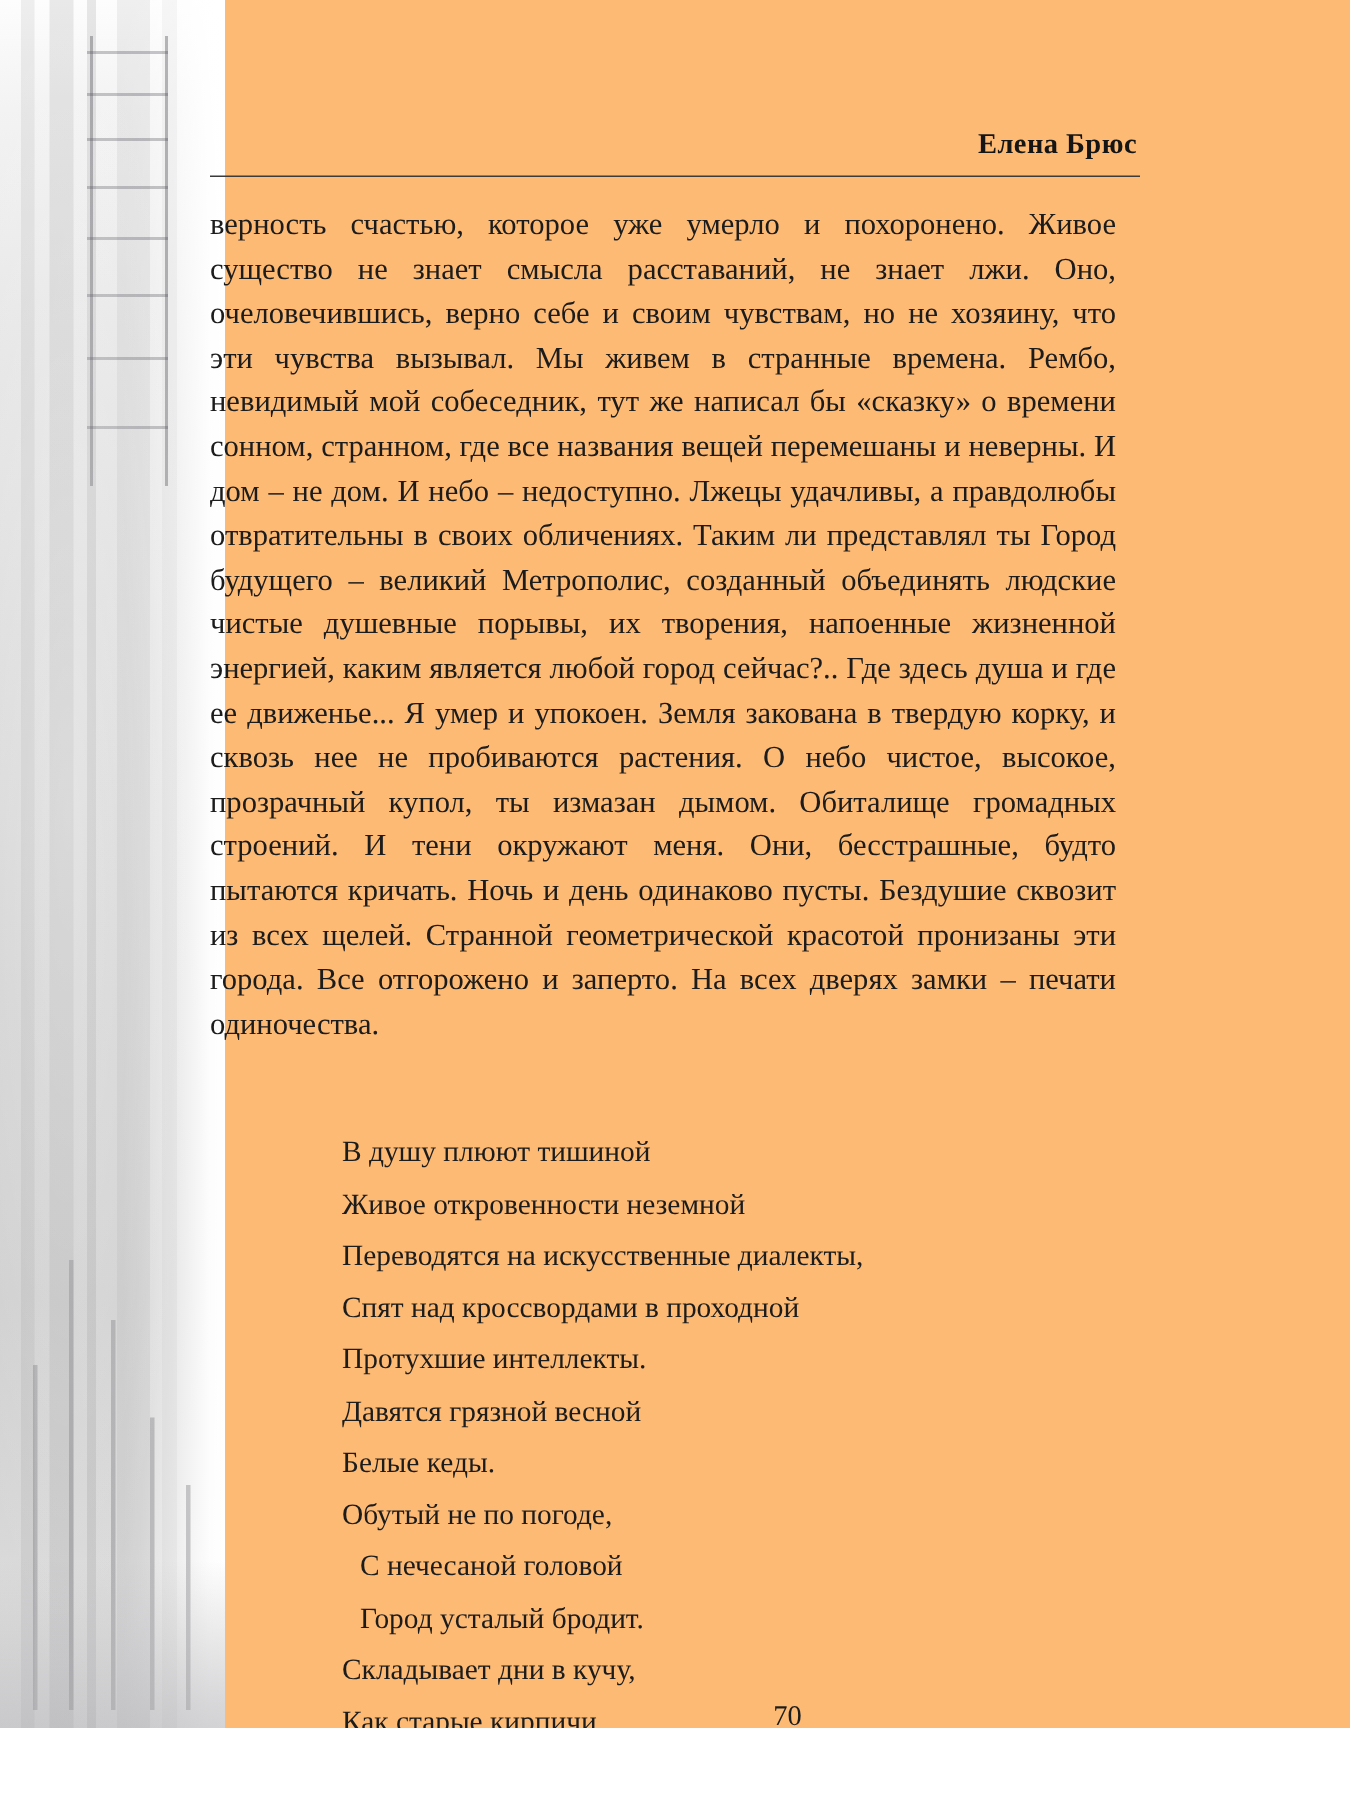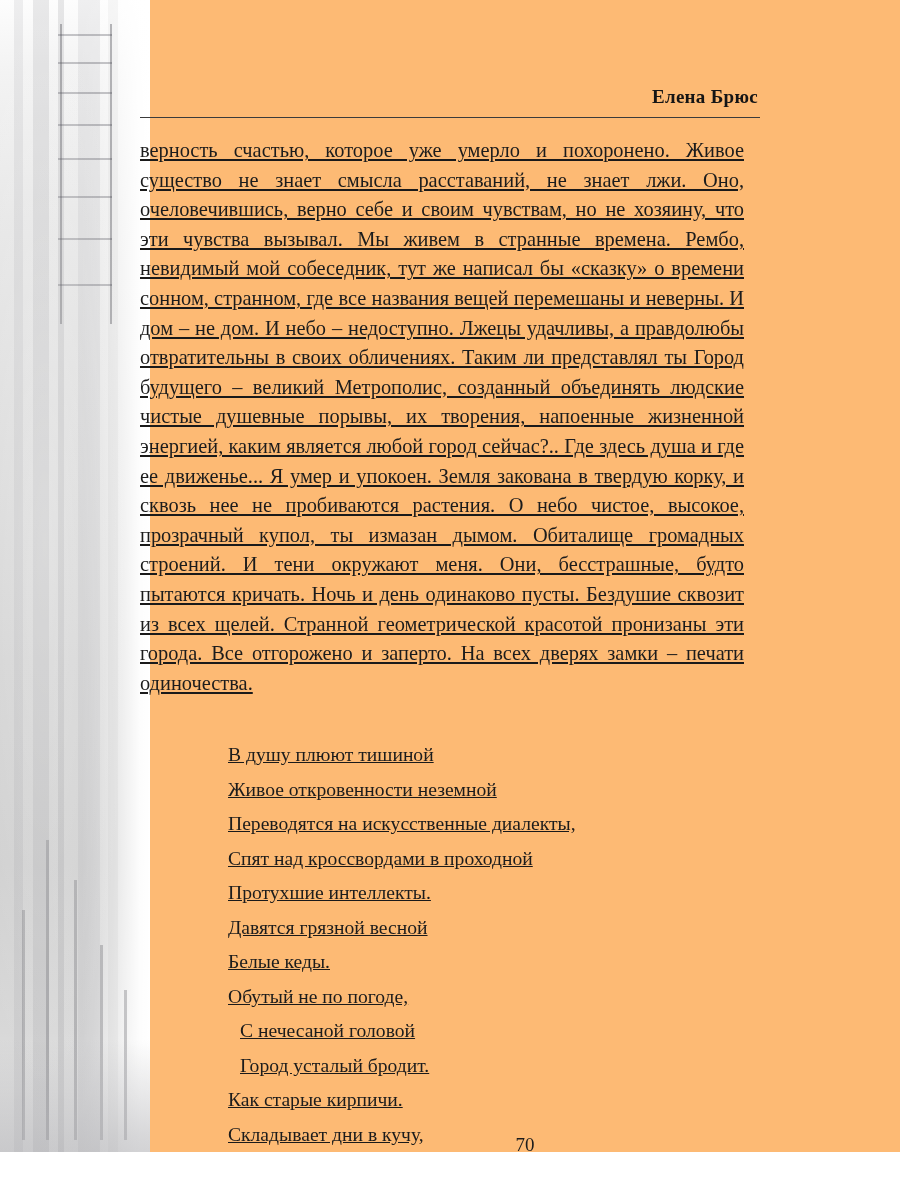--- a/index.html
+++ b/index.html
@@ -117,36 +117,35 @@
     background: #3b3b3b;
     width: 100%;
   }
 
   
   .content {
     position: absolute;
     left: 140px;
     top: 136px;
     width: 604px;
-    text-decoration: underline;
   }
   p.body {
     margin: 0;
     font-size: 20.4px;
     line-height: 29.6px;
     text-align: justify;
     text-justify: inter-word;
     text-indent: 0;
     hyphens: manual;
     color: #1c1c1c;
   }
 
   
   .poem {
-    margin-top: 40px;
+    margin-top: 54px;
     padding-left: 88px;
   }
   .poem .line {
     font-size: 19.6px;
     line-height: 34.5px;
     white-space: pre;
     color: #1c1c1c;
   }
   .poem .line.indent {
     padding-left: 12px;
@@ -210,22 +209,22 @@
       <div class="line">В душу плюют тишиной</div>
       <div class="line">Живое откровенности неземной</div>
       <div class="line">Переводятся на искусственные диалекты,</div>
       <div class="line">Спят над кроссвордами в проходной</div>
       <div class="line">Протухшие интеллекты.</div>
       <div class="line">Давятся грязной весной</div>
       <div class="line">Белые кеды.</div>
       <div class="line">Обутый не по погоде,</div>
       <div class="line indent">С нечесаной головой</div>
       <div class="line indent">Город усталый бродит.</div>
+      <div class="line">Складывает дни в кучу,</div>
       <div class="line">Как старые кирпичи.</div>
-      <div class="line">Складывает дни в кучу,</div>
     </div>
   </div>
 
   <div class="folio">
     <span class="num">70</span>
   </div>
 
 </div>
 
 </body></html>

